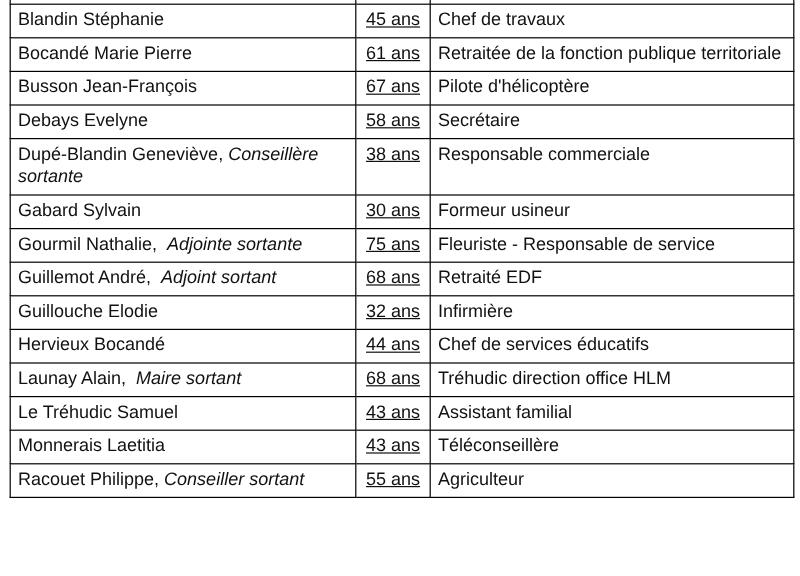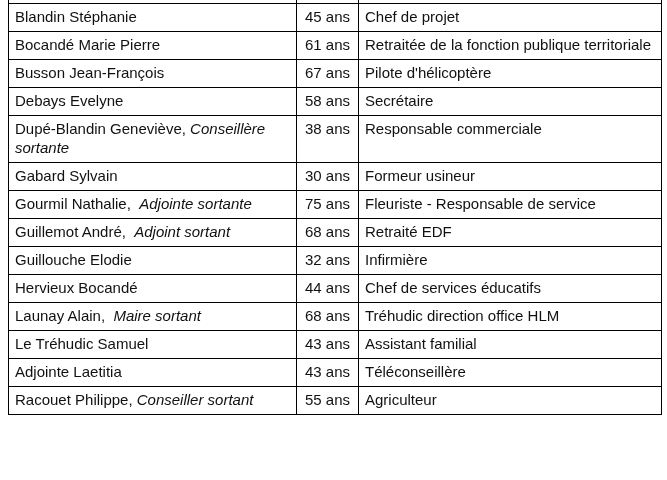--- a/index.html
+++ b/index.html
@@ -26,20 +26,21 @@
     padding: 3px 8px 5px 6px;
     font-size: 15px;
     line-height: 19px;
     color: #111111;
     overflow: hidden;
     margin-top: 36px;
   }
   td.age-cell {
     padding-left: 8px;
     white-space: nowrap;
+    text-decoration: underline;
   }
   tr.partial-top td {
     border-top: none;
     padding: 0;
     height: 3px;
     line-height: 3px;
     font-size: 1px;
   }
   .name-text, .role-text {
     white-space: pre-wrap;
@@ -60,21 +61,21 @@
   <tbody>
     <tr class="partial-top">
       <td></td>
       <td></td>
       <td></td>
     </tr>
 
   <tr>
     <td class="name-cell"><span class="name-text">Blandin Stéphanie</span></td>
     <td class="age-cell">45 ans</td>
-    <td class="job-cell">Chef de projet</td>
+    <td class="job-cell">Chef de travaux</td>
   </tr>
 
   <tr>
     <td class="name-cell"><span class="name-text">Bocandé Marie Pierre</span></td>
     <td class="age-cell">61 ans</td>
     <td class="job-cell">Retraitée de la fonction publique territoriale</td>
   </tr>
 
   <tr>
     <td class="name-cell"><span class="name-text">Busson Jean-François</span></td>
@@ -132,21 +133,21 @@
 
   <tr>
     <td class="name-cell"><span class="name-text">Le Tréhudic Samuel</span></td>
     <td class="age-cell">43 ans</td>
     <td class="job-cell">Assistant familial</td>
   </tr>
 
 
 
   <tr>
-    <td class="name-cell"><span class="name-text">Adjointe Laetitia</span></td>
+    <td class="name-cell"><span class="name-text">Monnerais Laetitia</span></td>
     <td class="age-cell">43 ans</td>
     <td class="job-cell">Téléconseillère</td>
   </tr>
 
   <tr>
     <td class="name-cell"><span class="name-text">Racouet Philippe, </span><span class="role-text">Conseiller sortant</span></td>
     <td class="age-cell">55 ans</td>
     <td class="job-cell">Agriculteur</td>
   </tr>
 </tbody>

